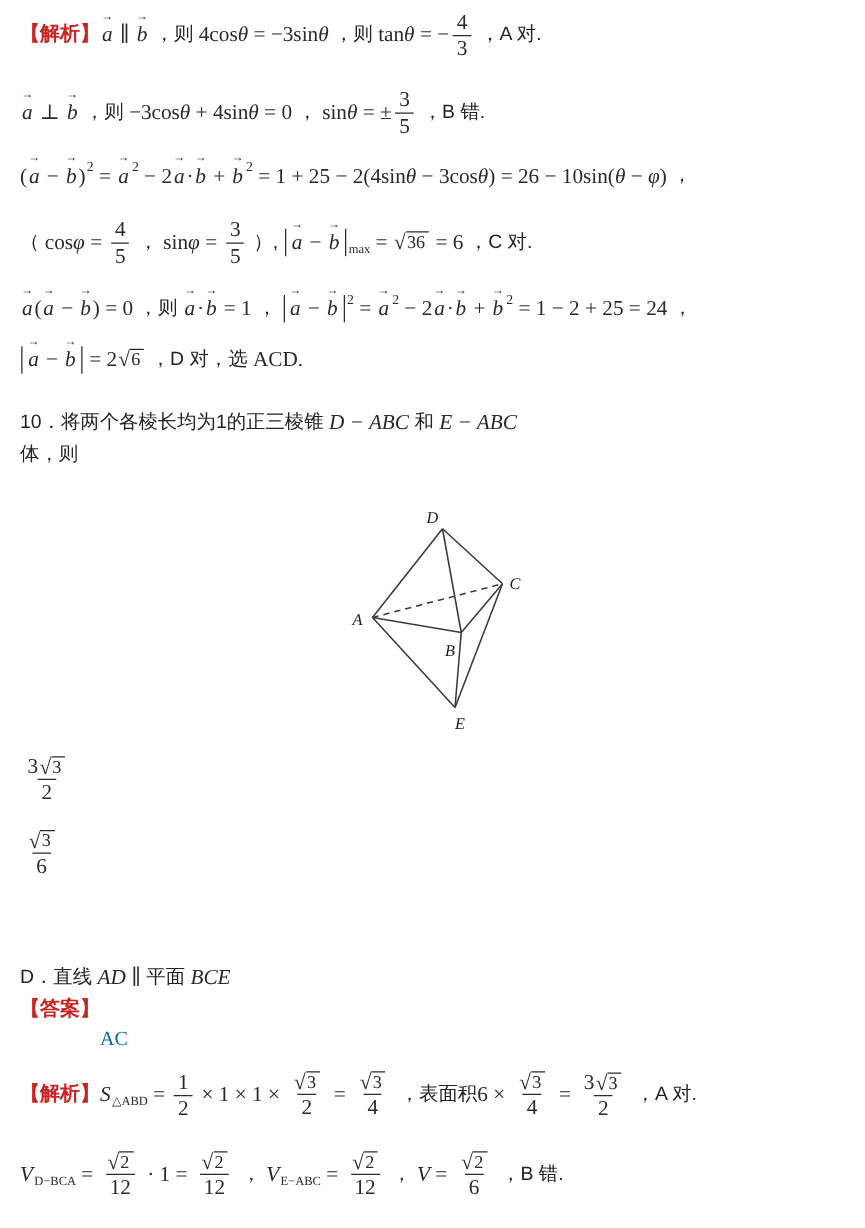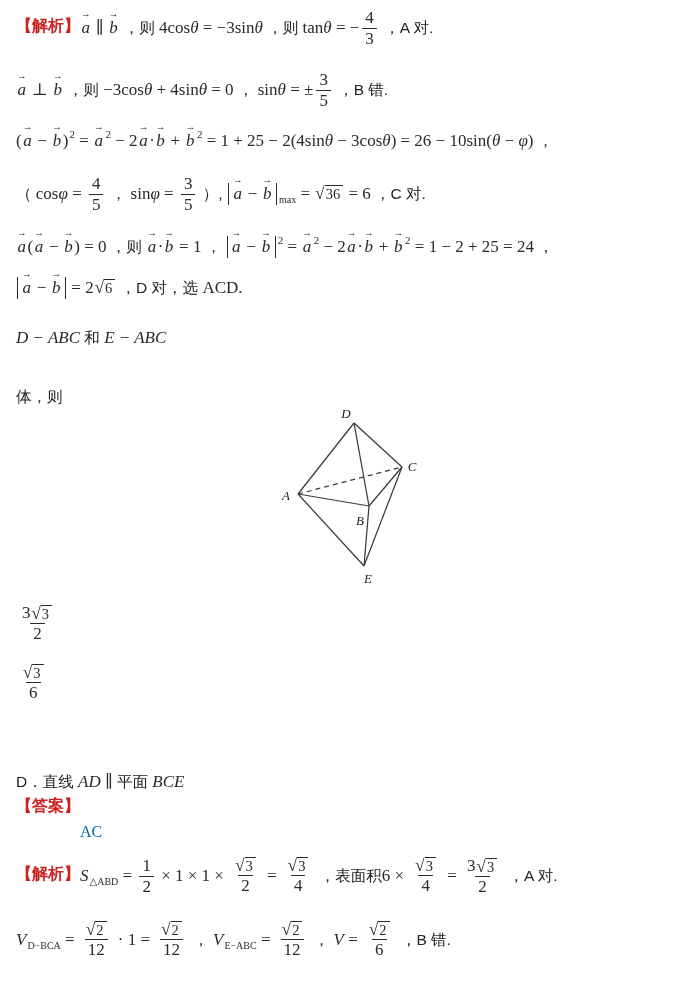--- a/index.html
+++ b/index.html
@@ -12,21 +12,21 @@
   .page { position:absolute; inset:0; }
   .line {
     position:absolute; left:16px; display:flex; align-items:center;
     white-space:pre; font-size:17px; line-height:1.2;
   }
   .tk { display:inline-block; }
   .cjk { font-size:15.5px; font-family:"Liberation Sans","DejaVu Sans",sans-serif; color:#222; }
   .rm  { font-size:17px; }
   .it  { font-size:17px; font-style:italic; }
   .lbl-red { color:#cc2222; font-weight:bold; font-size:16px;
-             font-family:Liberation Mono, monospace; }
+             font-family:Liberation Sans, sans-serif; }
   .red-text { color:#0369a1; font-size:16px;margin-top:48px; }
   .sup { display:inline-block; position:relative; top:-7px; font-size:11px; margin-left:1px; }
   .sub { display:inline-block; position:relative; top:6px;  font-size:10px; margin-left:1px; }
   .frac { display:inline-flex; flex-direction:column; align-items:center;
           margin:0 3px; font-size:15px; line-height:1.15; }
   .frac .num, .frac .den { display:flex; align-items:flex-end; justify-content:center; padding:0 3px; }
   .frac .den { border-top:1.3px solid #2a2a2a; }
   .vec { display:inline-block; position:relative; margin:0 1.5px; }
   .vec .vec-arrow { position:absolute; top:-9px; left:50%; transform:translateX(-50%);
                     font-size:9.5px; font-style:normal; letter-spacing:0; }
@@ -43,22 +43,22 @@
 </head>
 <body>
 
 <div class="page">
   <div class="line" style="top:8px"><span class="tk lbl-red">【解析】</span><span class="vec"><span class="vec-arrow">→</span><span class="vec-letter">a</span></span><span class="tk rm"> ∥ </span><span class="vec"><span class="vec-arrow">→</span><span class="vec-letter">b</span></span><span class="tk cjk"> ，则 </span><span class="tk rm">4cos</span><span class="tk it">θ</span><span class="tk rm"> = −3sin</span><span class="tk it">θ</span><span class="tk cjk"> ，则 </span><span class="tk rm">tan</span><span class="tk it">θ</span><span class="tk rm"> = −</span><span class="frac"><span class="num"><span class="tk rm">4</span></span><span class="den"><span class="tk rm">3</span></span></span><span class="tk cjk"> ，A 对.</span></div>
   <div class="line" style="top:70px"><span class="vec"><span class="vec-arrow">→</span><span class="vec-letter">a</span></span><span class="tk rm"> ⊥ </span><span class="vec"><span class="vec-arrow">→</span><span class="vec-letter">b</span></span><span class="tk cjk"> ，则 </span><span class="tk rm">−3cos</span><span class="tk it">θ</span><span class="tk rm"> + 4sin</span><span class="tk it">θ</span><span class="tk rm"> = 0</span><span class="tk cjk"> ， </span><span class="tk rm">sin</span><span class="tk it">θ</span><span class="tk rm"> = ±</span><span class="frac"><span class="num"><span class="tk rm">3</span></span><span class="den"><span class="tk rm">5</span></span></span><span class="tk cjk"> ，B 错.</span></div>
   <div class="line" style="top:131px"><span class="tk rm">(</span><span class="vec"><span class="vec-arrow">→</span><span class="vec-letter">a</span></span><span class="tk rm"> − </span><span class="vec"><span class="vec-arrow">→</span><span class="vec-letter">b</span></span><span class="tk rm">)</span><span class="tk sup">2</span><span class="tk rm"> = </span><span class="vec"><span class="vec-arrow">→</span><span class="vec-letter">a</span></span><span class="tk sup">2</span><span class="tk rm"> − 2</span><span class="vec"><span class="vec-arrow">→</span><span class="vec-letter">a</span></span><span class="tk rm">·</span><span class="vec"><span class="vec-arrow">→</span><span class="vec-letter">b</span></span><span class="tk rm"> + </span><span class="vec"><span class="vec-arrow">→</span><span class="vec-letter">b</span></span><span class="tk sup">2</span><span class="tk rm"> = 1 + 25 − 2(4sin</span><span class="tk it">θ</span><span class="tk rm"> − 3cos</span><span class="tk it">θ</span><span class="tk rm">) = 26 − 10sin(</span><span class="tk it">θ</span><span class="tk rm"> − </span><span class="tk it">φ</span><span class="tk rm">)</span><span class="tk cjk"> ，</span></div>
   <div class="line" style="top:174px"><span class="tk cjk">（ </span><span class="tk rm">cos</span><span class="tk it">φ</span><span class="tk rm"> = </span><span class="frac"><span class="num"><span class="tk rm">4</span></span><span class="den"><span class="tk rm">5</span></span></span><span class="tk cjk"> ， </span><span class="tk rm">sin</span><span class="tk it">φ</span><span class="tk rm"> = </span><span class="frac"><span class="num"><span class="tk rm">3</span></span><span class="den"><span class="tk rm">5</span></span></span><span class="tk cjk"> ）, </span><span class="absw"><span class="absg"><span class="vec"><span class="vec-arrow">→</span><span class="vec-letter">a</span></span><span class="tk rm"> − </span><span class="vec"><span class="vec-arrow">→</span><span class="vec-letter">b</span></span></span><span class="sub">max</span></span><span class="tk rm"> = </span><span class="sqrt"><span class="rad">√</span><span class="rcand">36</span></span><span class="tk rm"> = 6</span><span class="tk cjk"> ，C 对.</span></div>
   <div class="line" style="top:236px"><span class="vec"><span class="vec-arrow">→</span><span class="vec-letter">a</span></span><span class="tk rm">(</span><span class="vec"><span class="vec-arrow">→</span><span class="vec-letter">a</span></span><span class="tk rm"> − </span><span class="vec"><span class="vec-arrow">→</span><span class="vec-letter">b</span></span><span class="tk rm">) = 0</span><span class="tk cjk"> ，则 </span><span class="vec"><span class="vec-arrow">→</span><span class="vec-letter">a</span></span><span class="tk rm">·</span><span class="vec"><span class="vec-arrow">→</span><span class="vec-letter">b</span></span><span class="tk rm"> = 1</span><span class="tk cjk"> ， </span><span class="absw"><span class="absg"><span class="vec"><span class="vec-arrow">→</span><span class="vec-letter">a</span></span><span class="tk rm"> − </span><span class="vec"><span class="vec-arrow">→</span><span class="vec-letter">b</span></span></span><span class="sup">2</span></span><span class="tk rm"> = </span><span class="vec"><span class="vec-arrow">→</span><span class="vec-letter">a</span></span><span class="tk sup">2</span><span class="tk rm"> − 2</span><span class="vec"><span class="vec-arrow">→</span><span class="vec-letter">a</span></span><span class="tk rm">·</span><span class="vec"><span class="vec-arrow">→</span><span class="vec-letter">b</span></span><span class="tk rm"> + </span><span class="vec"><span class="vec-arrow">→</span><span class="vec-letter">b</span></span><span class="tk sup">2</span><span class="tk rm"> = 1 − 2 + 25 = 24</span><span class="tk cjk"> ，</span></div>
   <div class="line" style="top:277px"><span class="absw"><span class="absg"><span class="vec"><span class="vec-arrow">→</span><span class="vec-letter">a</span></span><span class="tk rm"> − </span><span class="vec"><span class="vec-arrow">→</span><span class="vec-letter">b</span></span></span></span><span class="tk rm"> = 2</span><span class="sqrt"><span class="rad">√</span><span class="rcand">6</span></span><span class="tk cjk"> ，D 对，选 </span><span class="tk rm">ACD.</span></div>
-  <div class="line" style="top:328px"><span class="tk it">D − ABC</span><span class="tk cjk"> 和 </span><span class="tk it">E − ABC</span></div>
-  <div class="line" style="top:388px"><span class="tk cjk">体，则</span></div>
+  <div class="line" style="top:328px"><span class="tk cjk">10．将两个各棱长均为1的正三棱锥 </span><span class="tk it">D − ABC</span><span class="tk cjk"> 和 </span><span class="tk it">E − ABC</span></div>
+  <div class="line" style="top:355px"><span class="tk cjk">体，则</span></div>
 
   <div class="figure-wrap" style="left:270px; top:403px">
     <svg width="160" height="185" viewBox="0 0 160 185">
         <line x1="84" y1="20" x2="28" y2="91" stroke="#3a3a3a" stroke-width="1.25"></line>
         <line x1="84" y1="20" x2="132" y2="64" stroke="#3a3a3a" stroke-width="1.25"></line>
         <line x1="84" y1="20" x2="99" y2="103" stroke="#3a3a3a" stroke-width="1.25"></line>
         <line x1="28" y1="91" x2="132" y2="64" stroke="#3a3a3a" stroke-width="1.25" stroke-dasharray="5 4"></line>
         <line x1="28" y1="91" x2="99" y2="103" stroke="#3a3a3a" stroke-width="1.25"></line>
         <line x1="99" y1="103" x2="132" y2="64" stroke="#3a3a3a" stroke-width="1.25"></line>
         <line x1="28" y1="91" x2="94" y2="163" stroke="#3a3a3a" stroke-width="1.25"></line>

